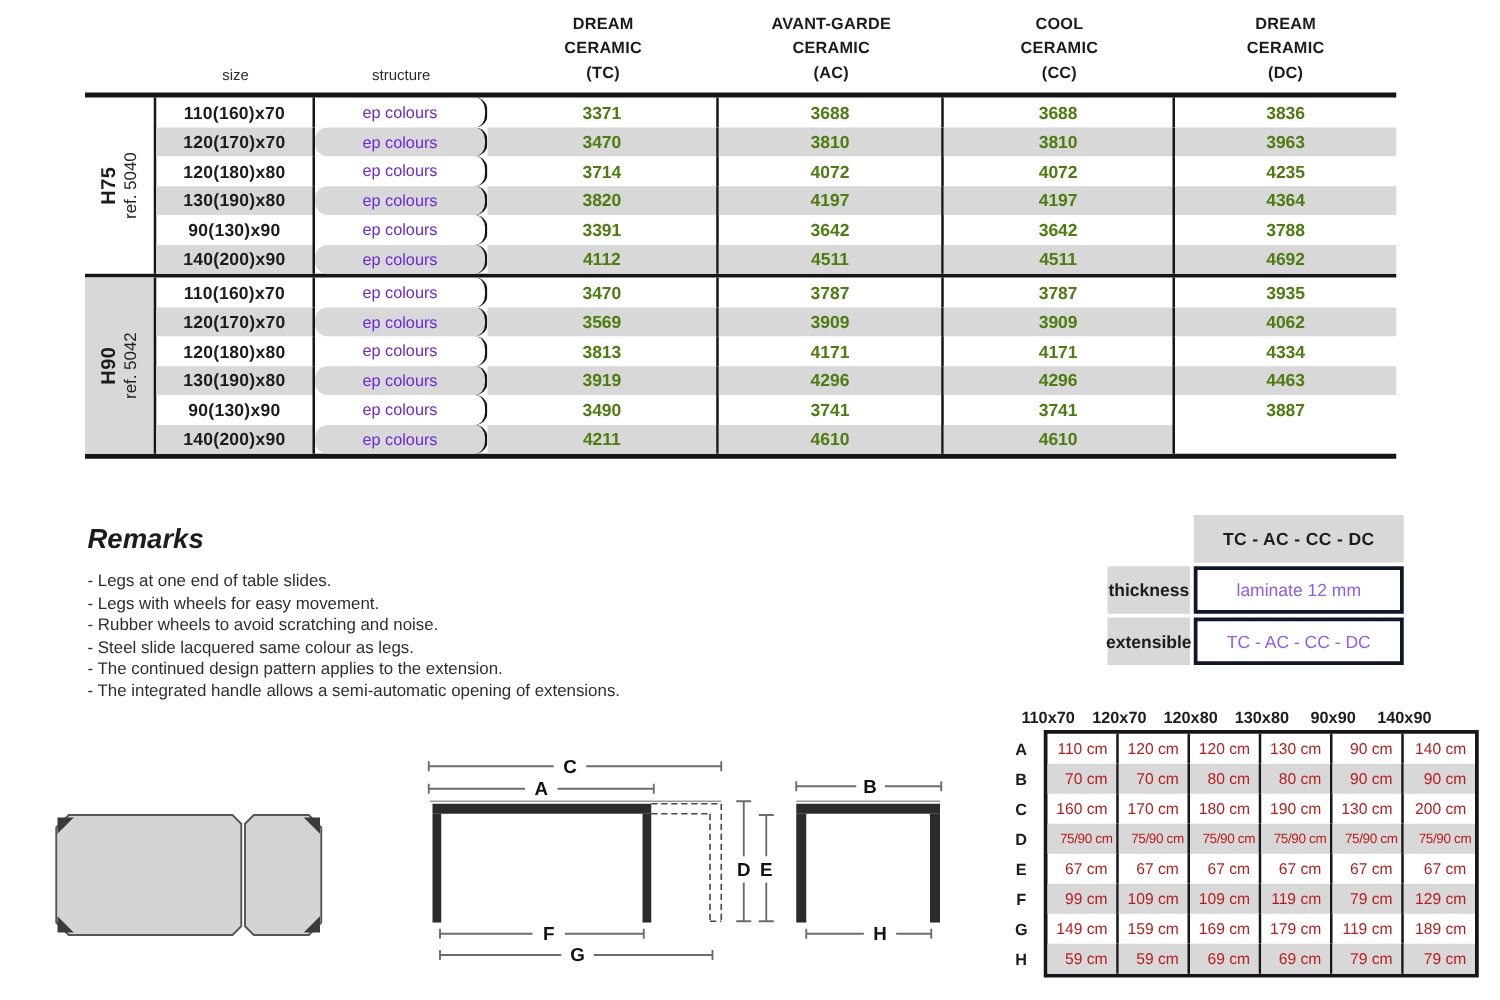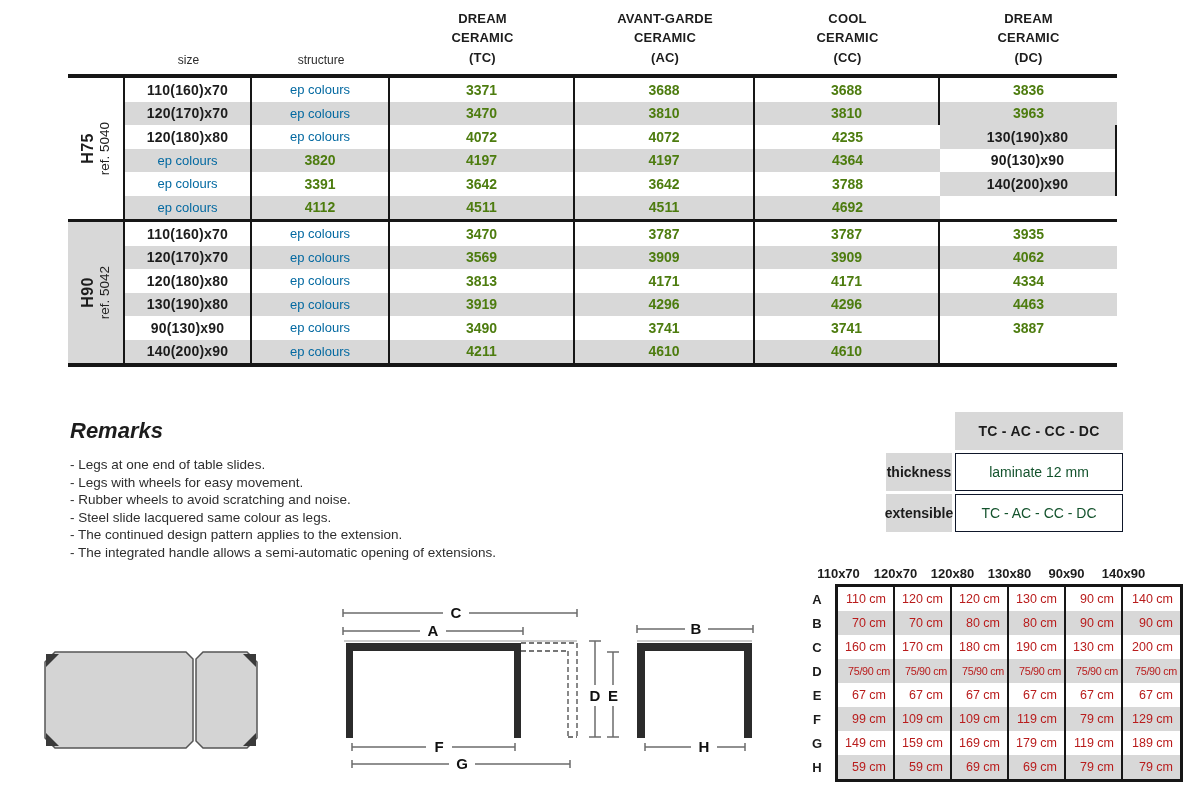--- a/index.html
+++ b/index.html
@@ -20,35 +20,35 @@
   .glabel{grid-row:1 / span 6;grid-column:1;border-right:2px solid #161616;
           display:flex;align-items:center;justify-content:center;}
   .glabel.gray{background:#d8d8d8;}
   .glabel-text{transform:rotate(-90deg);text-align:center;white-space:nowrap;line-height:1.12;}
   .gname{font-weight:700;font-size:16px;letter-spacing:.4px;}
   .gref{font-size:13.5px;color:#222;}
   .pc{display:flex;align-items:center;justify-content:center;border-right:2px solid #161616;height:23.5px;box-sizing:border-box;}
   .pc.last{border-right:none;}
   .pc.alt{background:#d8d8d8;}
   .pc.size{font-weight:700;font-size:14px;letter-spacing:.2px;}
-  .pc.str{font-size:13px;color:#0369a1;}
+  .pc.str{font-size:13px;color:#6d28d9;border-radius:10px;}
   .pc.price{font-size:14px;font-weight:600;color:#4d7c0f;}
 
   
   .remarks{position:absolute;left:70px;top:418px;width:600px;}
   .remarks-title{font-weight:700;font-size:22px;margin-bottom:12px;font-style:italic;}
   .remark-item{font-size:13.5px;color:#2e2e2e;line-height:17.6px;}
 
   
   .spec{position:absolute;left:850px;top:412px;display:grid;
         grid-template-columns:102px 168px;grid-auto-rows:38px;gap:3px;}
   .spec-cell{display:flex;align-items:center;justify-content:center;font-size:14px;box-sizing:border-box;}
   .spec-head{background:#d8d8d8;font-weight:700;letter-spacing:.3px;}
   .spec-label{background:#d8d8d8;font-weight:700;margin-left:36px;}
-  .spec-value{background:#fff;border:1px solid #0f172a;color:#14532d;}
+  .spec-value{background:#fff;border:3px solid #0f172a;color:#8b5cf6;}
 
   
   .dims-headers{position:absolute;left:810px;top:563px;display:grid;grid-template-columns:repeat(6,57px);height:20px;}
   .dims-headers div{display:flex;align-items:center;justify-content:center;font-weight:700;font-size:13px;}
   .dims-rowlabels{position:absolute;left:804px;top:587px;width:26px;}
   .dims-rowlabels div{height:24px;display:flex;align-items:center;justify-content:center;font-weight:700;font-size:13px;}
   .dims-body{position:absolute;left:835px;top:584px;border:3px solid #161616;
              display:grid;grid-template-columns:repeat(6,57px);grid-auto-rows:24px;background:#fff;}
   .dc{display:flex;align-items:center;justify-content:flex-end;padding-right:7px;box-sizing:border-box;
       border-right:2px solid #161616;font-size:12.5px;color:#b91c1c;}
@@ -109,20 +109,21 @@
 
         <div class="pc size alt">120(170)x70</div>
         <div class="pc str alt">ep colours</div>
         <div class="pc price alt">3470</div>
         <div class="pc price alt">3810</div>
         <div class="pc price alt">3810</div>
         <div class="pc price alt last">3963</div>
 
         <div class="pc size">120(180)x80</div>
         <div class="pc str">ep colours</div>
+        <div class="pc price">3714</div>
         <div class="pc price">4072</div>
         <div class="pc price">4072</div>
         <div class="pc price last">4235</div>
 
         <div class="pc size alt">130(190)x80</div>
         <div class="pc str alt">ep colours</div>
         <div class="pc price alt">3820</div>
         <div class="pc price alt">4197</div>
         <div class="pc price alt">4197</div>
         <div class="pc price alt last">4364</div>

